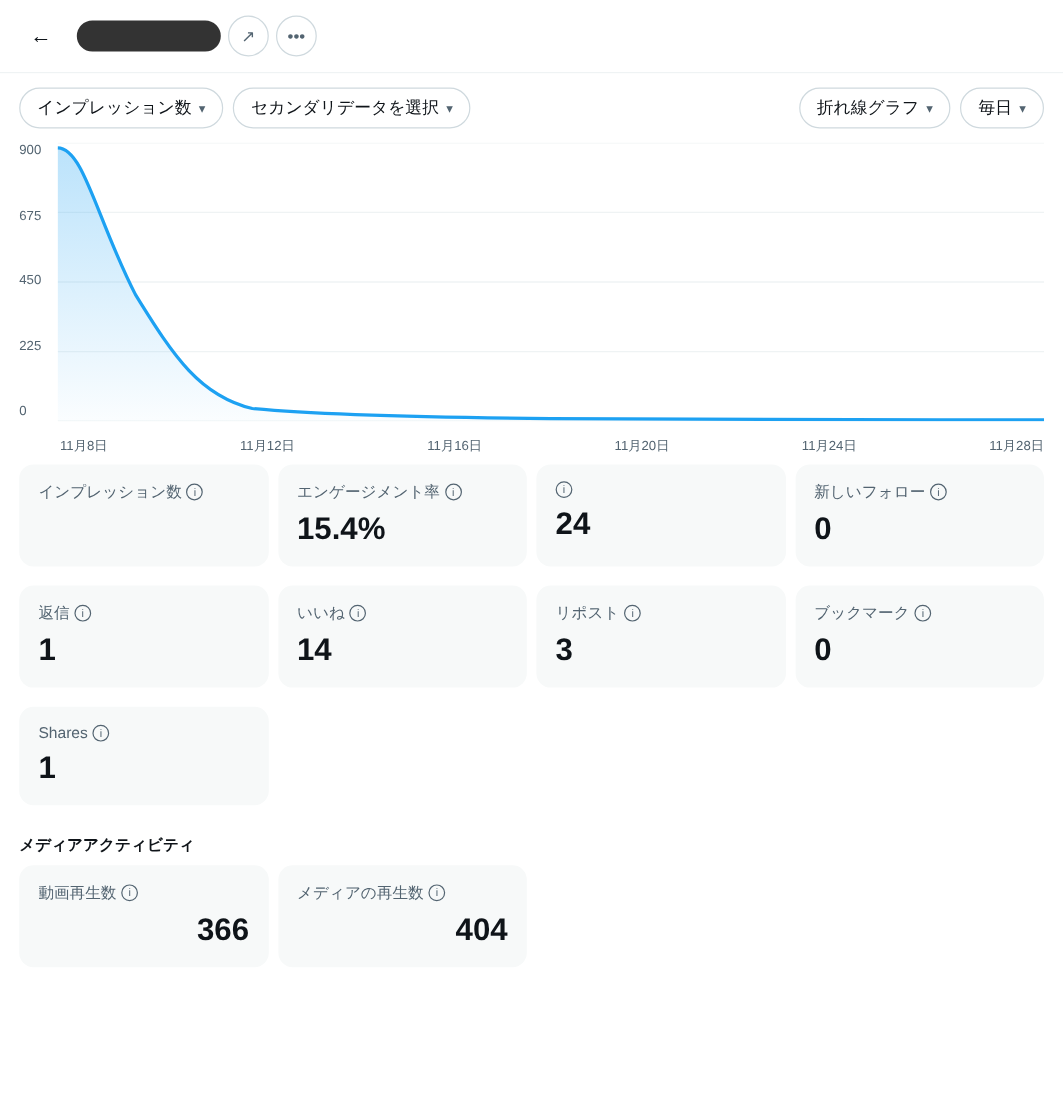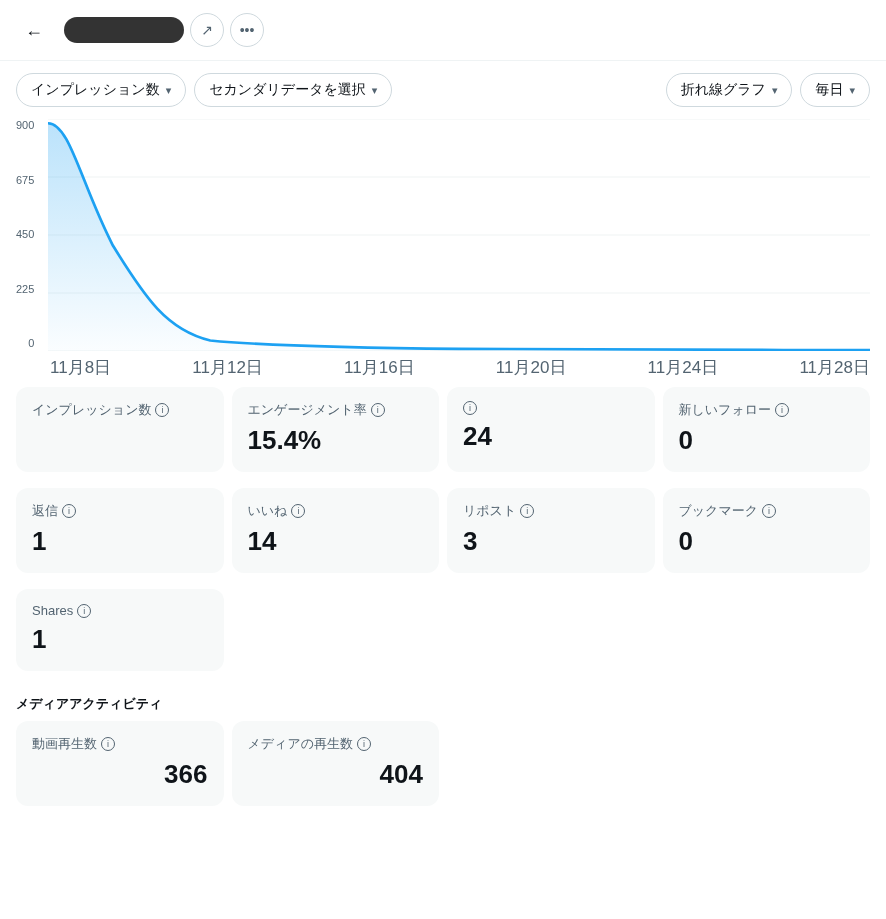--- a/index.html
+++ b/index.html
@@ -82,42 +82,41 @@
       margin-left: auto;
       display: flex;
       gap: 8px;
     }
 
     
     .chart-container {
       padding: 0 16px 8px;
       position: relative;
       height: 260px;
-      text-align: right;
     }
     .chart-y-labels {
       position: absolute;
       left: 16px;
       top: 0;
       bottom: 30px;
       display: flex;
       flex-direction: column;
       justify-content: space-between;
       font-size: 11px;
       color: #536471;
       pointer-events: none;
     }
     .chart-x-labels {
       position: absolute;
       bottom: 0;
       left: 50px;
       right: 16px;
       display: flex;
       justify-content: space-between;
-      font-size: 17px;
+      font-size: 11px;
       color: #536471;
     }
     .chart-svg-wrapper {
       position: absolute;
       top: 0; left: 48px; right: 16px; bottom: 28px;
     }
 
     
     .metrics-section {
       padding: 8px 16px;

